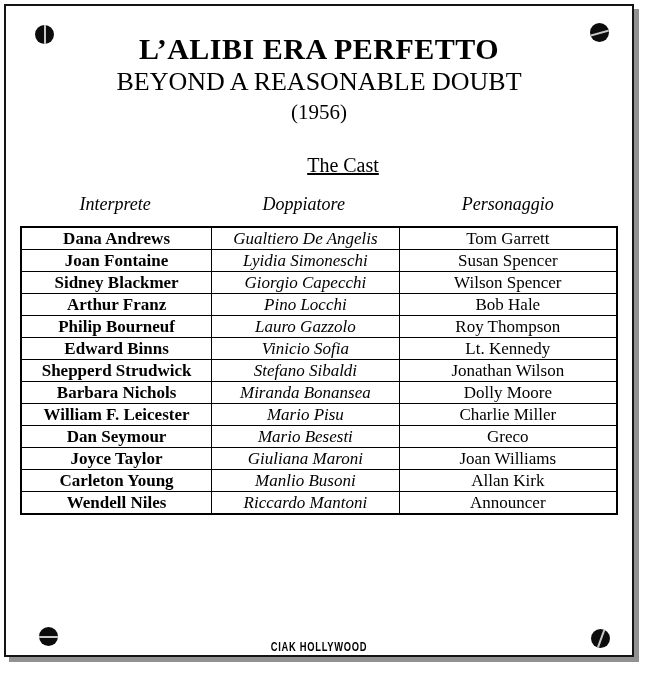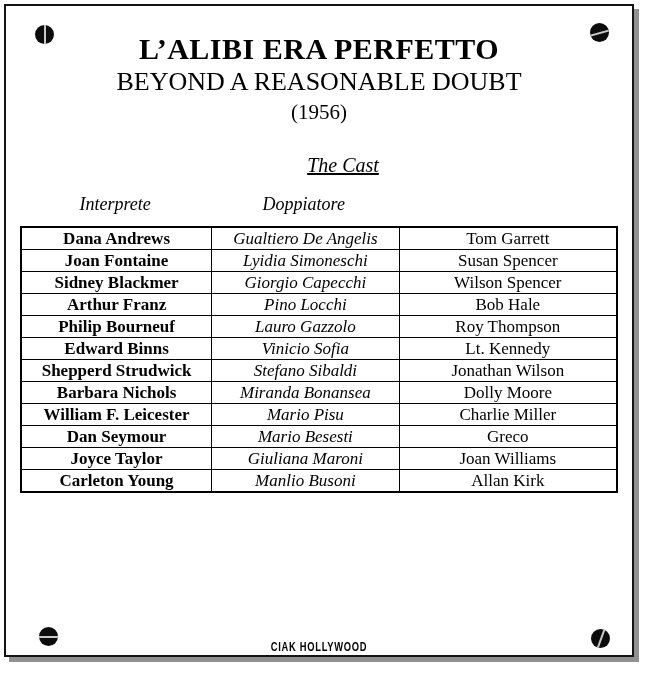--- a/index.html
+++ b/index.html
@@ -65,21 +65,20 @@
     line-height: 28px;
   }
   .director {
     font-size: 16px;
     line-height: 22px;
   }
   .cast-heading {
     margin-top: 26px;
     text-align: center;
     font-size: 20px;
-    font-style: italic;
     text-decoration: underline;
     line-height: 26px;
     margin-left: 48px;
   }
   .col-headers {
     width: 598px;
     margin: 14px auto 0;
     display: flex;
     font-style: italic;
     font-size: 18px;
@@ -145,20 +144,21 @@
     <div class="title">L’ALIBI ERA PERFETTO</div>
     <div class="subtitle">BEYOND A REASONABLE DOUBT</div>
     <div class="year">(1956)</div>
   </div>
 
   <div class="cast-heading">The Cast</div>
 
   <div class="col-headers">
     <div class="h1">Interprete</div>
     <div class="h2">Doppiatore</div>
+    <div class="h3">Personaggio</div>
   </div>
 
   <table class="cast">
     <tbody>
     <tr>
       <td class="c1">Dana Andrews</td>
       <td class="c2">Gualtiero De Angelis</td>
       <td class="c3">Tom Garrett</td>
     </tr>
 
@@ -224,17 +224,22 @@
       <td class="c3">Joan Williams</td>
     </tr>
 
     <tr>
       <td class="c1">Carleton Young</td>
       <td class="c2">Manlio Busoni</td>
       <td class="c3">Allan Kirk</td>
     </tr>
 
 
+    <tr>
+      <td class="c1">Wendell Niles</td>
+      <td class="c2">Riccardo Mantoni</td>
+      <td class="c3">Announcer</td>
+    </tr>
   </tbody>
   </table>
 
   <div class="footer-logo">CIAK HOLLYWOOD</div>
 </div>
 
 </body></html>

